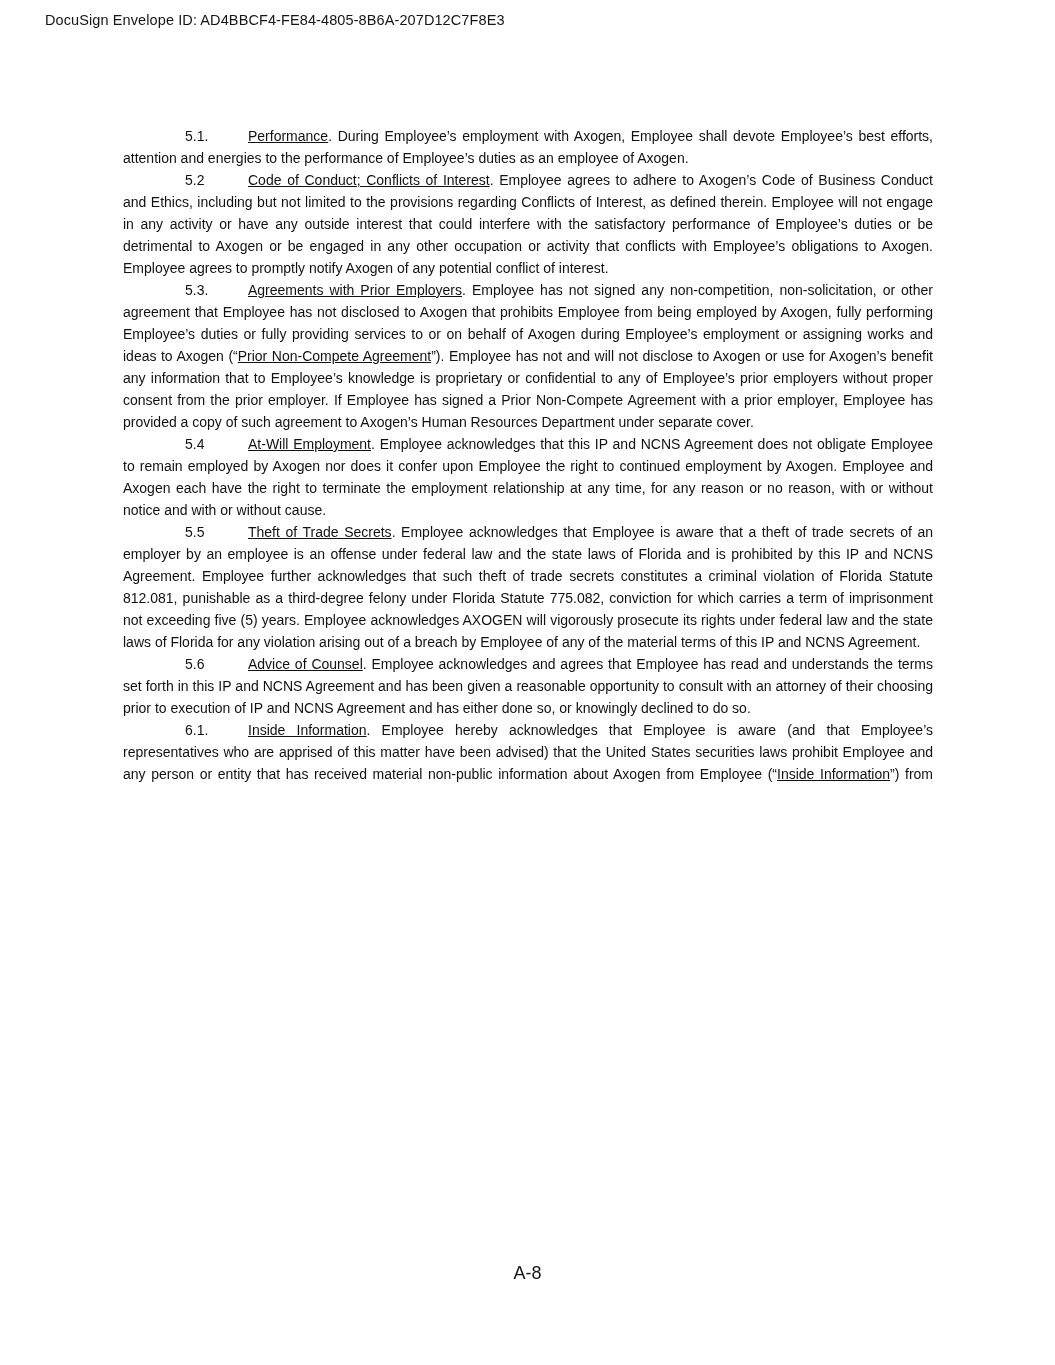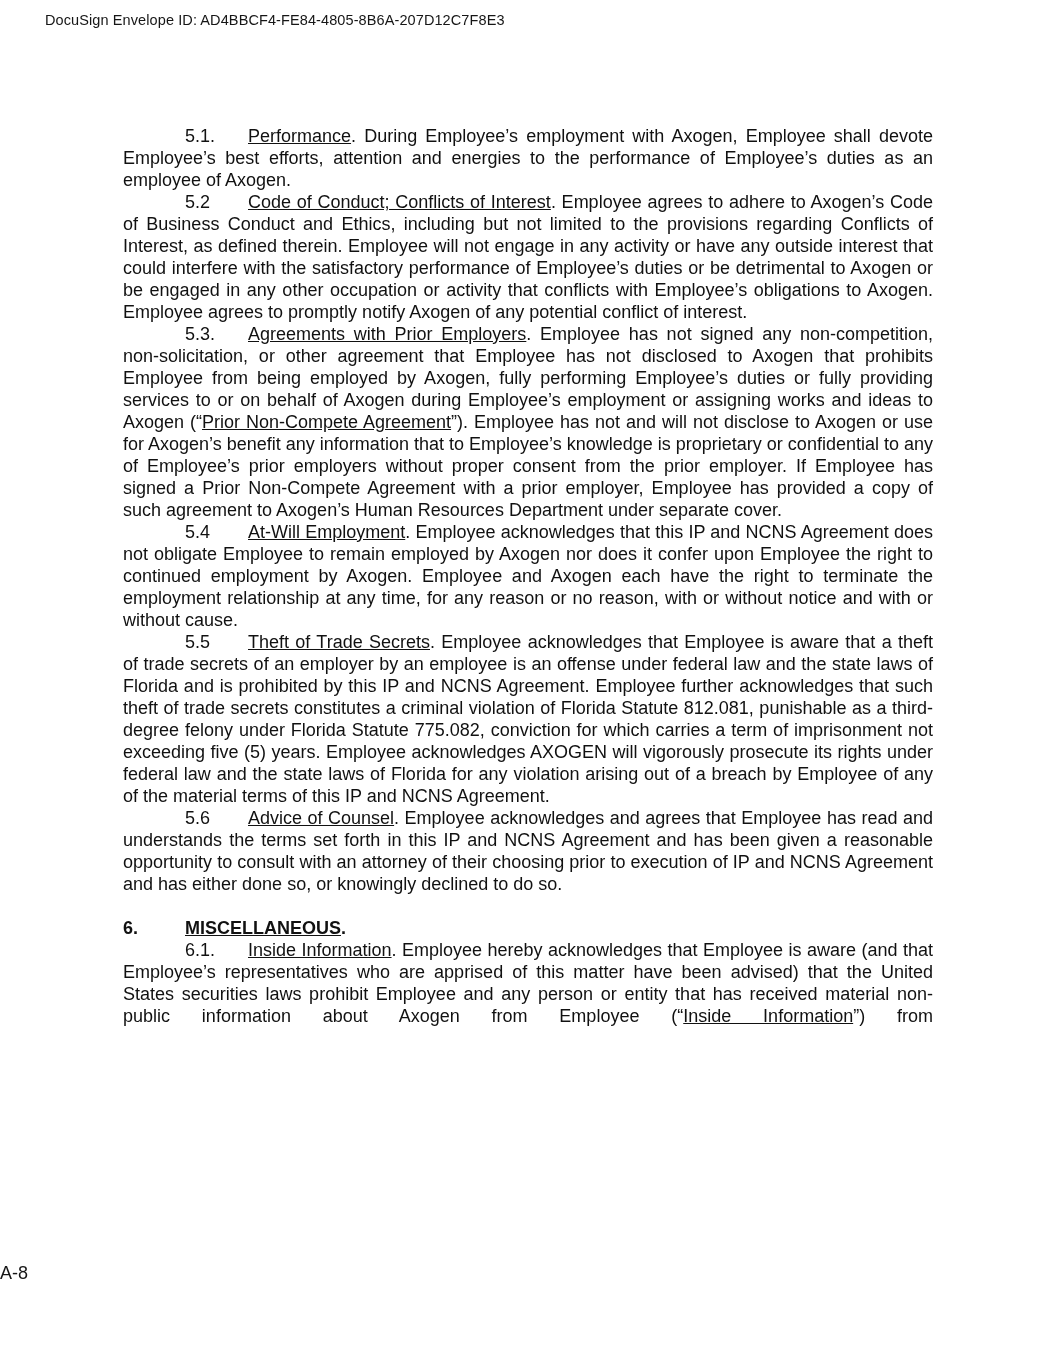--- a/index.html
+++ b/index.html
@@ -27,46 +27,46 @@
   .content > :first-child { margin-top: 0; }
   .sec-head {
     font-size: 18px;
     line-height: 22px;
     font-weight: bold;
     margin-top: 22px;
   }
   .sec-head .num { display: inline-block; min-width: 62px; }
   .sec-title { text-decoration: underline; }
   .para {
-    font-size: 18px;
+    font-size: 14px;
     line-height: 22px;
     text-align: justify;
     text-indent: 62px;
   }
   .para .cnum { display: inline-block; min-width: 63px; text-indent: 0; }
   .u { text-decoration: underline; }
   .cont { text-align-last: justify; }
   .footer {
     position: absolute;
     left: 0; right: 0; top: 1263px;
+    text-align: center;
     font-size: 18px;
     color: #161616;
   }
 </style>
 </head>
 <body>
 
 <div class="page">
   <div class="docusign">DocuSign Envelope ID: AD4BBCF4-FE84-4805-8B6A-207D12C7F8E3</div>
 
   <div class="content">
       <p class="para"><span class="cnum">5.1.</span><span class="u">Performance</span><span>.  During Employee’s employment with Axogen, Employee shall devote Employee’s best efforts, attention and energies to the performance of Employee’s duties as an employee of Axogen.</span></p>
       <p class="para"><span class="cnum">5.2</span><span class="u">Code of Conduct; Conflicts of Interest</span><span>.  Employee agrees to adhere to Axogen’s Code of Business Conduct and Ethics, including but not limited to the provisions regarding Conflicts of Interest, as defined therein.  Employee will not engage in any activity or have any outside interest that could interfere with the satisfactory performance of Employee’s duties or be detrimental to Axogen or be engaged in any other occupation or activity that conflicts with Employee’s obligations to Axogen.  Employee agrees to promptly notify Axogen of any potential conflict of interest.</span></p>
       <p class="para"><span class="cnum">5.3.</span><span class="u">Agreements with Prior Employers</span><span>.  Employee has not signed any non-competition, non-solicitation, or other agreement that Employee has not disclosed to Axogen that prohibits Employee from being employed by Axogen, fully performing Employee’s duties or fully providing services to or on behalf of Axogen during Employee’s employment or assigning works and ideas to Axogen (“</span><span class="u">Prior Non-Compete Agreement</span><span>”).  Employee has not and will not disclose to Axogen or use for Axogen’s benefit any information that to Employee’s knowledge is proprietary or confidential to any of Employee’s prior employers without proper consent from the prior employer.  If Employee has signed a Prior Non-Compete Agreement with a prior employer, Employee has provided a copy of such agreement to Axogen’s Human Resources Department under separate cover.</span></p>
       <p class="para"><span class="cnum">5.4</span><span class="u">At-Will Employment</span><span>.  Employee acknowledges that this IP and NCNS Agreement does not obligate Employee to remain employed by Axogen nor does it confer upon Employee the right to continued employment by Axogen.  Employee and Axogen each have the right to terminate the employment relationship at any time, for any reason or no reason, with or without notice and with or without cause.</span></p>
       <p class="para"><span class="cnum">5.5</span><span class="u">Theft of Trade Secrets</span><span>. Employee acknowledges that Employee is aware that a theft of trade secrets of an employer by an employee is an offense under federal law and the state laws of Florida and is prohibited by this IP and NCNS Agreement.  Employee further acknowledges that such theft of trade secrets constitutes a criminal violation of Florida Statute 812.081, punishable as a third-degree felony under Florida Statute 775.082, conviction for which carries a term of imprisonment not exceeding five (5) years. Employee acknowledges AXOGEN will vigorously prosecute its rights under federal law and the state laws of Florida for any violation arising out of a breach by Employee of any of the material terms of this IP and NCNS Agreement.</span></p>
       <p class="para"><span class="cnum">5.6</span><span class="u">Advice of Counsel</span><span>. Employee acknowledges and agrees that Employee has read and understands the terms set forth in this IP and NCNS Agreement and has been given a reasonable opportunity to consult with an attorney of their choosing prior to execution of IP and NCNS Agreement and has either done so, or knowingly declined to do so.</span></p>
-      <h2 class="sec-head"><span class="num">6.</span><span class="sec-title">MISCELLANEOUS</span><span>.</span></h2>
       <p class="para cont"><span class="cnum">6.1.</span><span class="u">Inside Information</span><span>.  Employee hereby acknowledges that Employee is aware (and that Employee’s representatives who are apprised of this matter have been advised) that the United States securities laws prohibit Employee and any person or entity that has received material non-public information about Axogen from Employee (“</span><span class="u">Inside Information</span><span>”) from</span></p>
     </div>
 
   <div class="footer">A-8</div>
 </div>
 
 </body></html>

